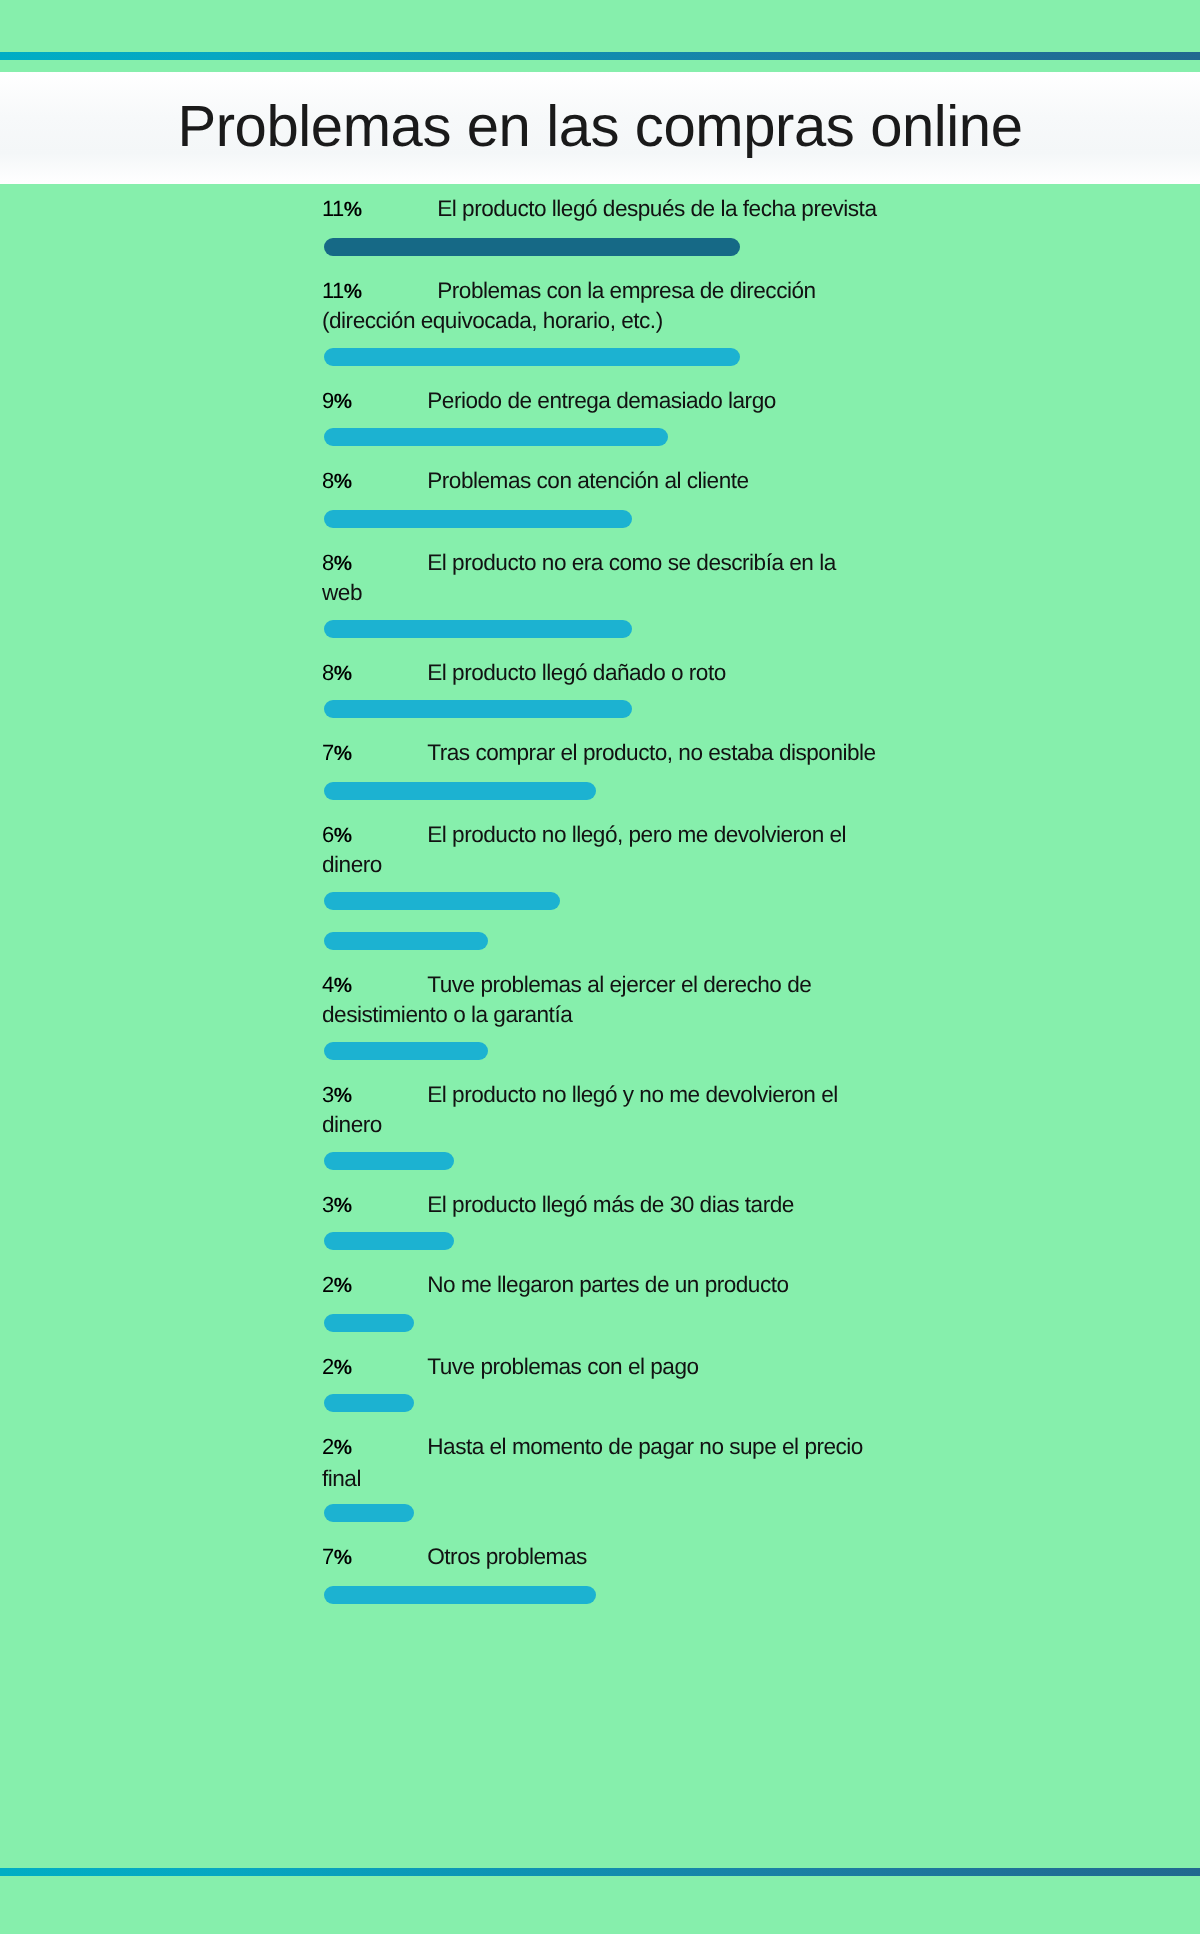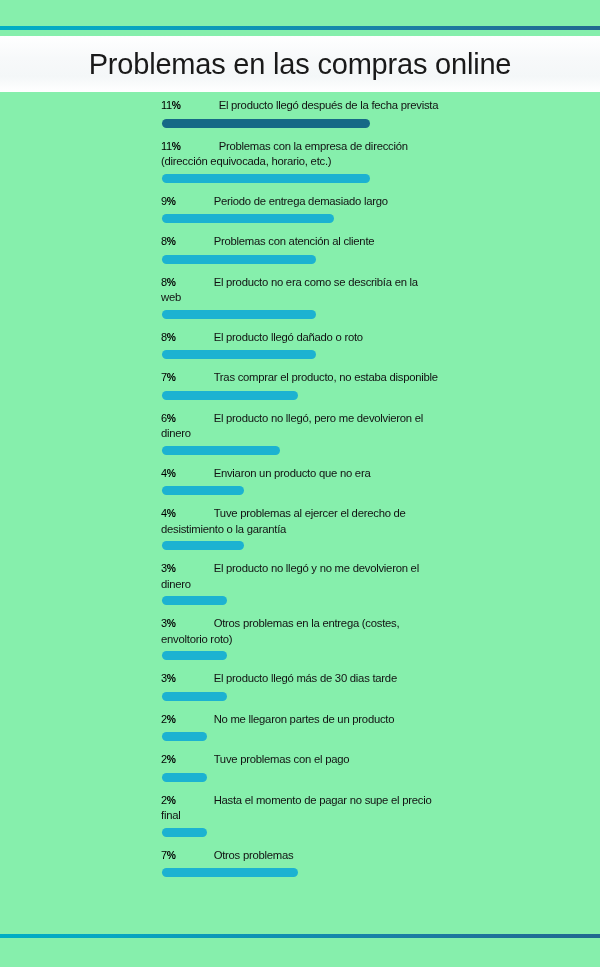--- a/index.html
+++ b/index.html
@@ -163,50 +163,43 @@
           <div class="bar" style="width: 136px;"></div>
         </div>
       </div>
       <div class="row">
         <div class="row-text"><span class="pct">6</span><span class="pct-sign">%</span> <span class="label">El producto no llegó, pero me devolvieron el dinero</span></div>
         <div class="bar-track">
           <div class="bar" style="width: 118px;"></div>
         </div>
       </div>
       <div class="row">
-        <div class="row-text"><span class="pct">4</span><span class="pct-sign">%</span> <span class="label">Enviaron un producto que no era</span></div>
         <div class="bar-track">
           <div class="bar" style="width: 82px;"></div>
         </div>
       </div>
       <div class="row">
         <div class="row-text"><span class="pct">4</span><span class="pct-sign">%</span> <span class="label">Tuve problemas al ejercer el derecho de desistimiento o la garantía</span></div>
         <div class="bar-track">
           <div class="bar" style="width: 82px;"></div>
         </div>
       </div>
       <div class="row">
         <div class="row-text"><span class="pct">3</span><span class="pct-sign">%</span> <span class="label">El producto no llegó y no me devolvieron el dinero</span></div>
         <div class="bar-track">
           <div class="bar" style="width: 65px;"></div>
         </div>
       </div>
       <div class="row">
-        <div class="row-text"><span class="pct">3</span><span class="pct-sign">%</span> <span class="label">Otros problemas en la entrega (costes, envoltorio roto)</span></div>
+        <div class="row-text"><span class="pct">3</span><span class="pct-sign">%</span> <span class="label">El producto llegó más de 30 dias tarde</span></div>
         <div class="bar-track">
           <div class="bar" style="width: 65px;"></div>
         </div>
       </div>
       <div class="row">
-        <div class="row-text"><span class="pct">3</span><span class="pct-sign">%</span> <span class="label">El producto llegó más de 30 dias tarde</span></div>
-        <div class="bar-track">
-          <div class="bar" style="width: 65px;"></div>
-        </div>
-      </div>
-      <div class="row">
         <div class="row-text"><span class="pct">2</span><span class="pct-sign">%</span> <span class="label">No me llegaron partes de un producto</span></div>
         <div class="bar-track">
           <div class="bar" style="width: 45px;"></div>
         </div>
       </div>
       <div class="row">
         <div class="row-text"><span class="pct">2</span><span class="pct-sign">%</span> <span class="label">Tuve problemas con el pago</span></div>
         <div class="bar-track">
           <div class="bar" style="width: 45px;"></div>
         </div>

